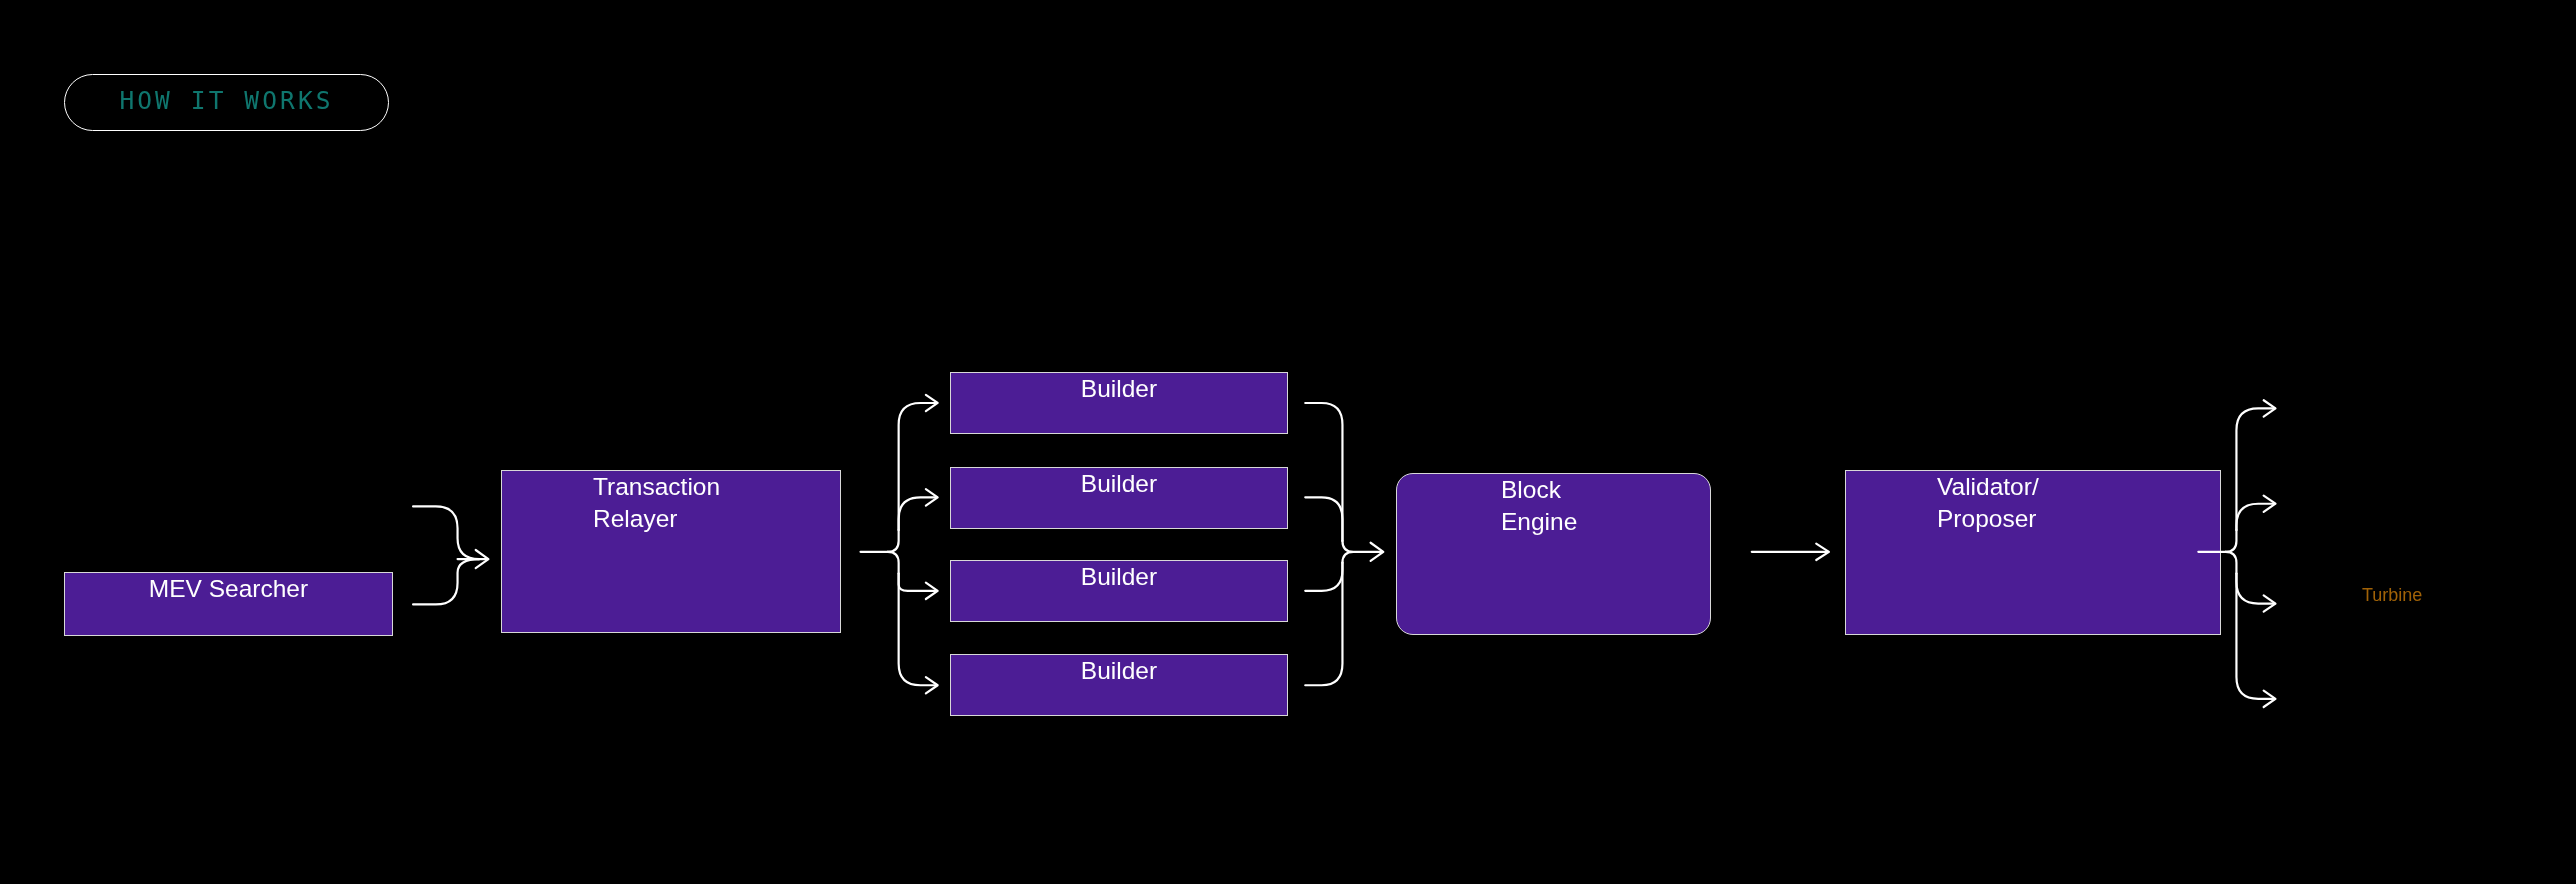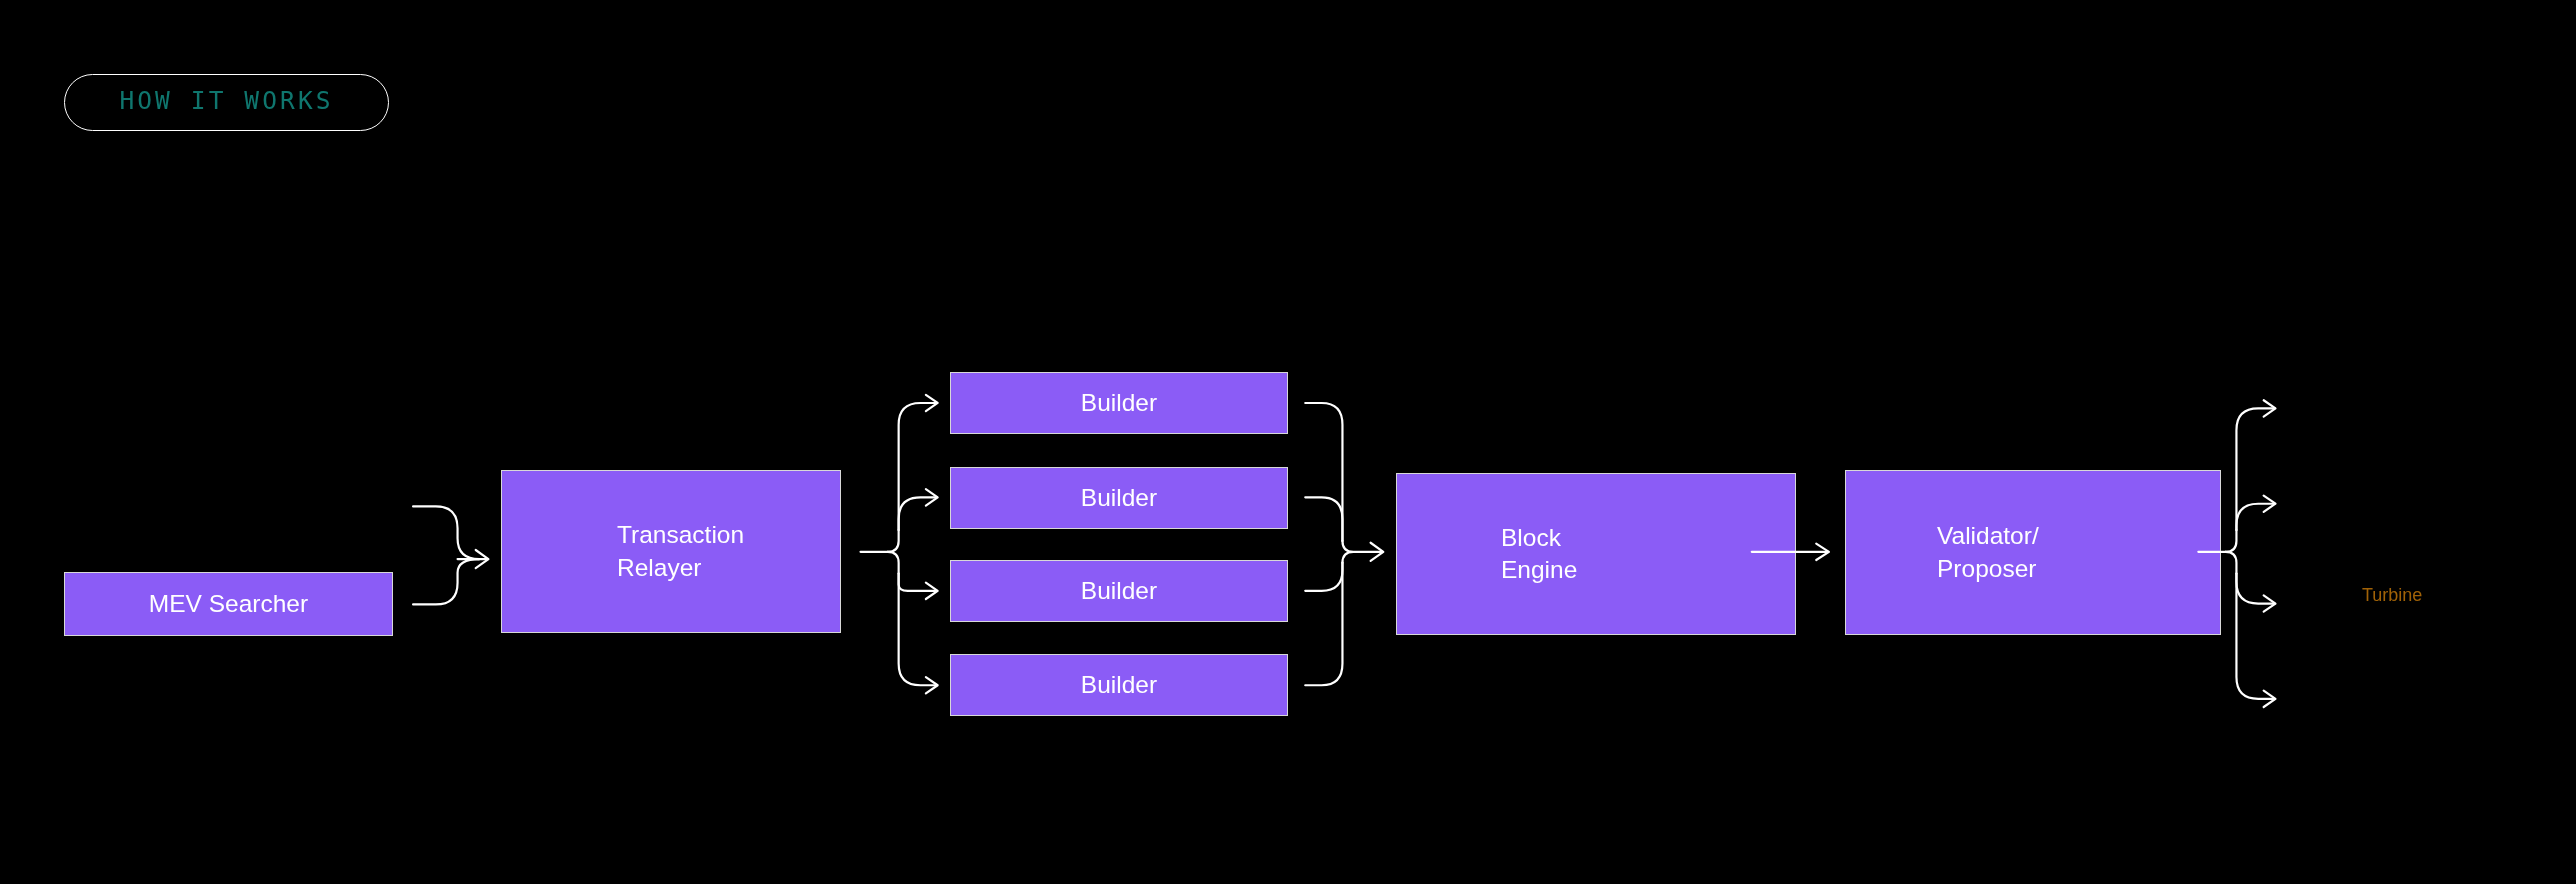--- a/index.html
+++ b/index.html
@@ -46,23 +46,23 @@
     line-height: 1;
     white-space: nowrap;
     transform: translateY(-0.9px);
   }
 
   
   .node {
     position: absolute;
     border: 1.8px solid #d8d8d8;
     box-sizing: border-box;
-    background: #8b5cf6;
+    background: #4c1d95;
     display: flex;
-    align-items: center;
+    align-items: flex-start;
   }
   .node-label {
     font-size: 24.5px;
     line-height: 1.32;
     color: #ffffff;
     white-space: pre-line;
   }
   .node.center-text {
     justify-content: center;
   }
@@ -109,39 +109,39 @@
 
   <div class="badge">
     <span class="badge-label">HOW IT WORKS</span>
   </div>
 
 
   <div class="node center-text" style="left:64px; top:572px; width:329px; height:64px;">
     <span class="node-label">MEV Searcher</span>
   </div>
 
-  <div class="node left-text" style="left:501px; top:470px; width:340px; height:163px;padding-left:24px;">
+  <div class="node left-text" style="left:501px; top:470px; width:340px; height:163px;">
     <span class="node-label">Transaction
 Relayer</span>
   </div>
 
   <div class="node center-text" style="left:950px; top:372px; width:338px; height:62px;">
     <span class="node-label">Builder</span>
   </div>
   <div class="node center-text" style="left:950px; top:467px; width:338px; height:62px;">
     <span class="node-label">Builder</span>
   </div>
   <div class="node center-text" style="left:950px; top:560px; width:338px; height:62px;">
     <span class="node-label">Builder</span>
   </div>
   <div class="node center-text" style="left:950px; top:654px; width:338px; height:62px;">
     <span class="node-label">Builder</span>
   </div>
 
-  <div class="node left-text wide-text" style="left:1396px; top:473px; width:400px; height:162px;">
+  <div class="node left-text wide-text" style="left:1396px; top:473px; width:315px; height:162px;border-radius:17px;">
     <span class="node-label">Block
 Engine</span>
   </div>
 
   <div class="node left-text" style="left:1845px; top:470px; width:376px; height:165px;">
     <span class="node-label">Validator/
 Proposer</span>
   </div>
 
   <div class="text-node" style="left:2362px; top:537px;">Turbine</div>

